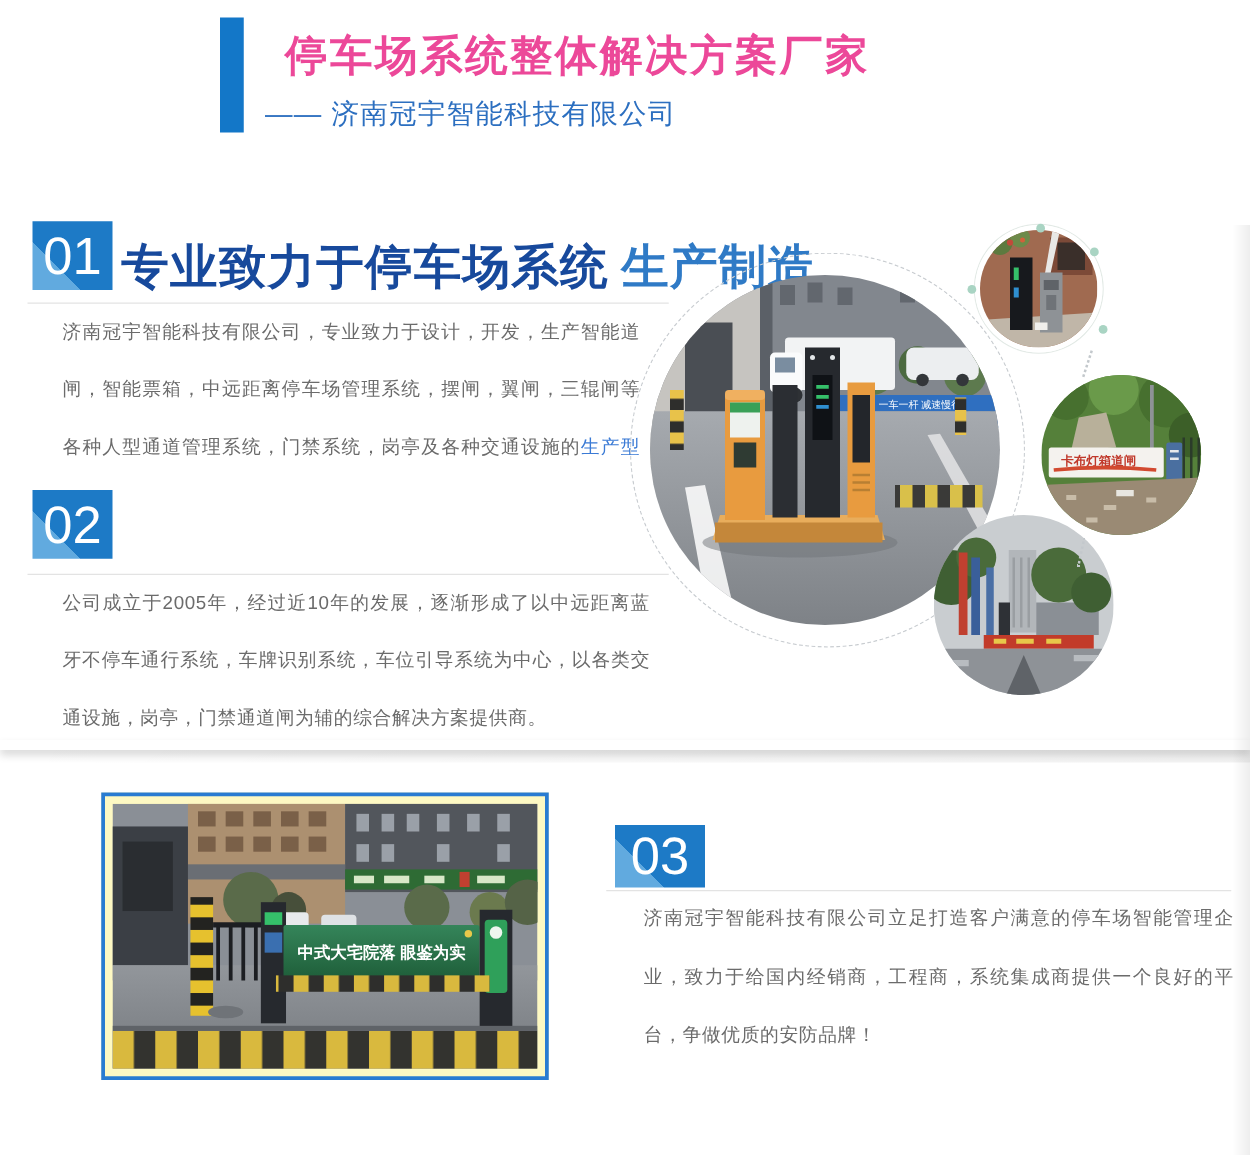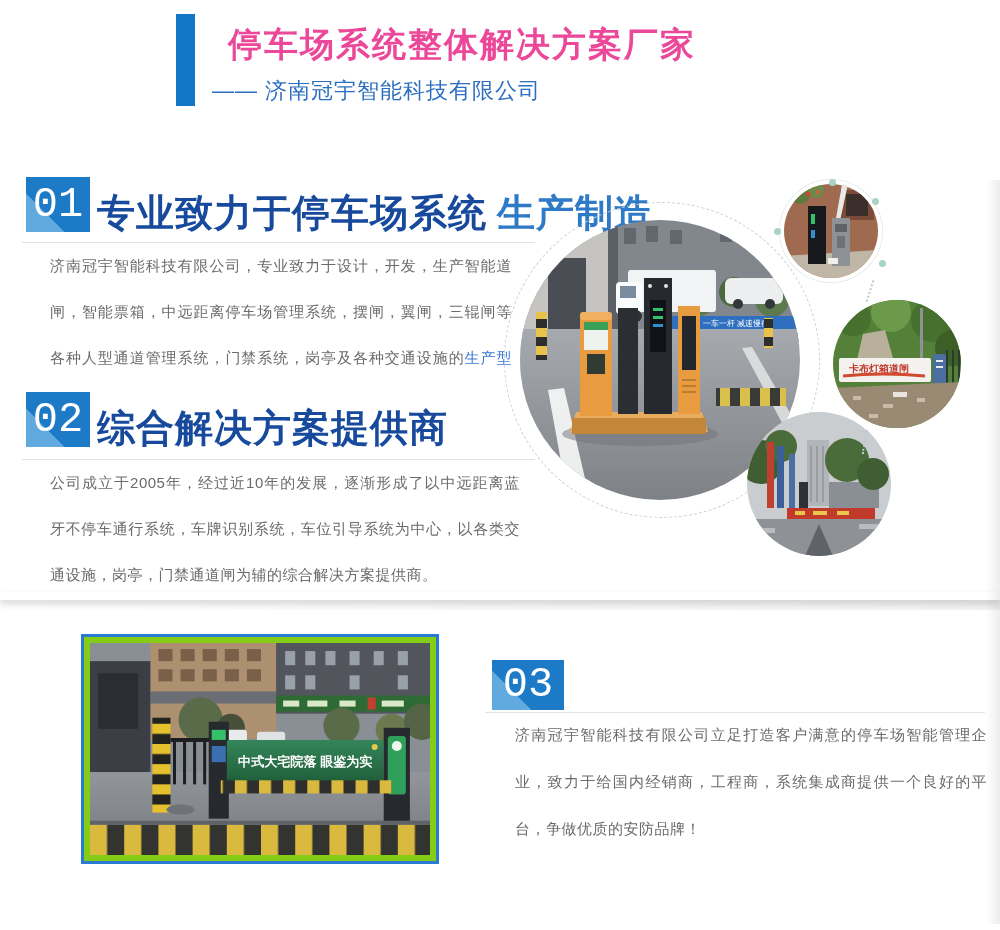--- a/index.html
+++ b/index.html
@@ -7,21 +7,21 @@
   body { font-family:"Liberation Sans","DejaVu Sans",sans-serif; }
   .page { position:relative; width:1000px; height:930px; background:#fff; overflow:hidden; margin:0 auto; }
 
   
   .hdr-bar { position:absolute; left:176px; top:14px; width:19px; height:92px; background:#1377c8; }
   .hdr-title { position:absolute; left:228px; top:22px; font-size:34px; font-weight:bold; color:#ec4899; letter-spacing:2px; }
   .hdr-sub { position:absolute; left:212px; top:76px; font-size:22px; color:#2c6fc0; letter-spacing:1px; }
 
   
   .num-box { position:absolute; width:64px; height:55px; background:linear-gradient(45deg,#61aadf 0 32%,#1d7ac6 32%);
-             color:#fff; font-family:Liberation Mono, monospace; font-size:42px;
+             color:#fff; font-family:Liberation Sans, sans-serif; font-size:42px;
              display:flex; align-items:center; justify-content:center; }
   .sec-head { position:absolute; font-size:38px; font-weight:bold; color:#17499c; letter-spacing:1px; white-space:nowrap; }
   .sec-head .light { color:#2f7ac6; margin-left:10px; }
   .divider { position:absolute; height:1px; background:#e3e3e3; }
   .para { position:absolute; font-size:15px; line-height:46px; color:#6b6b6b; letter-spacing:.5px; text-align:justify; }
   .para .hl { color:#3a7ad5; }
 
   
   .ring-dashed { position:absolute; left:504px; top:202px; width:316px; height:316px; border:1px dashed #c9cdd1; border-radius:50%; }
   .circle { position:absolute; border-radius:50%; overflow:hidden; }
@@ -36,39 +36,38 @@
   
   .shadow-band { position:absolute; left:0; top:592px; width:1000px; height:8px; background:#fff;
                  box-shadow:0 4px 7px rgba(0,0,0,.16); }
   .shadow-band::after { content:""; position:absolute; left:0; top:8px; width:100%; height:10px;
                  background:linear-gradient(to right, rgba(0,0,0,0) 0%, rgba(0,0,0,.05) 100%); }
   .edge-shade { position:absolute; right:0; top:180px; width:14px; height:744px;
                  background:linear-gradient(to right, rgba(0,0,0,0), rgba(0,0,0,.07)); }
 
   
   .photo-frame { position:absolute; left:81px; top:634px; width:358px; height:230px;
-                 border:3px solid #2a7cd2; background:#84cc16; padding:6px;text-decoration:underline; }
+                 border:3px solid #2a7cd2; background:#fef9c3; padding:6px;text-decoration:underline; }
   .photo-frame svg { display:block; width:100%; height:100%; }
 </style>
 </head>
 <body>
 
 <div class="page">
 
   <div class="hdr-bar"></div>
   <div class="hdr-title">停车场系统整体解决方案厂家</div>
   <div class="hdr-sub">—— 济南冠宇智能科技有限公司</div>
 
   <div class="num-box" style="left:26px; top:177px;">01</div>
   <div class="sec-head" style="left:97px; top:188px;"><span>专业致力于停车场系统</span><span class="light">生产制造</span></div>
   <div class="divider" style="left:22px; top:242px; width:513px;"></div>
   <div class="para" style="left:50px; top:243px; width:462px;"><span>济南冠宇智能科技有限公司，专业致力于设计，开发，生产智能道闸，智能票箱，中远距离停车场管理系统，摆闸，翼闸，三辊闸等各种人型通道管理系统，门禁系统，岗亭及各种交通设施的</span><span class="hl">生产型企业。</span></div>
 
   <div class="num-box" style="left:26px; top:392px;">02</div>
-  <div class="sec-head" style="left:97px; top:403px;"><span>综合解决方案提供商</span></div>
   <div class="divider" style="left:22px; top:459px; width:513px;"></div>
   <div class="para" style="left:50px; top:460px; width:470px;"><span>公司成立于2005年，经过近10年的发展，逐渐形成了以中远距离蓝牙不停车通行系统，车牌识别系统，车位引导系统为中心，以各类交通设施，岗亭，门禁通道闸为辅的综合解决方案提供商。</span></div>
 
   <div class="ring-dashed"></div>
 
   <div class="circle c-big">
     <svg viewBox="0 0 280 280" preserveAspectRatio="none">
       <defs>
         <linearGradient id="bg-road" x1="0" y1="0" x2="0" y2="1">
           <stop offset="0" stop-color="#a6aaaf"></stop>

